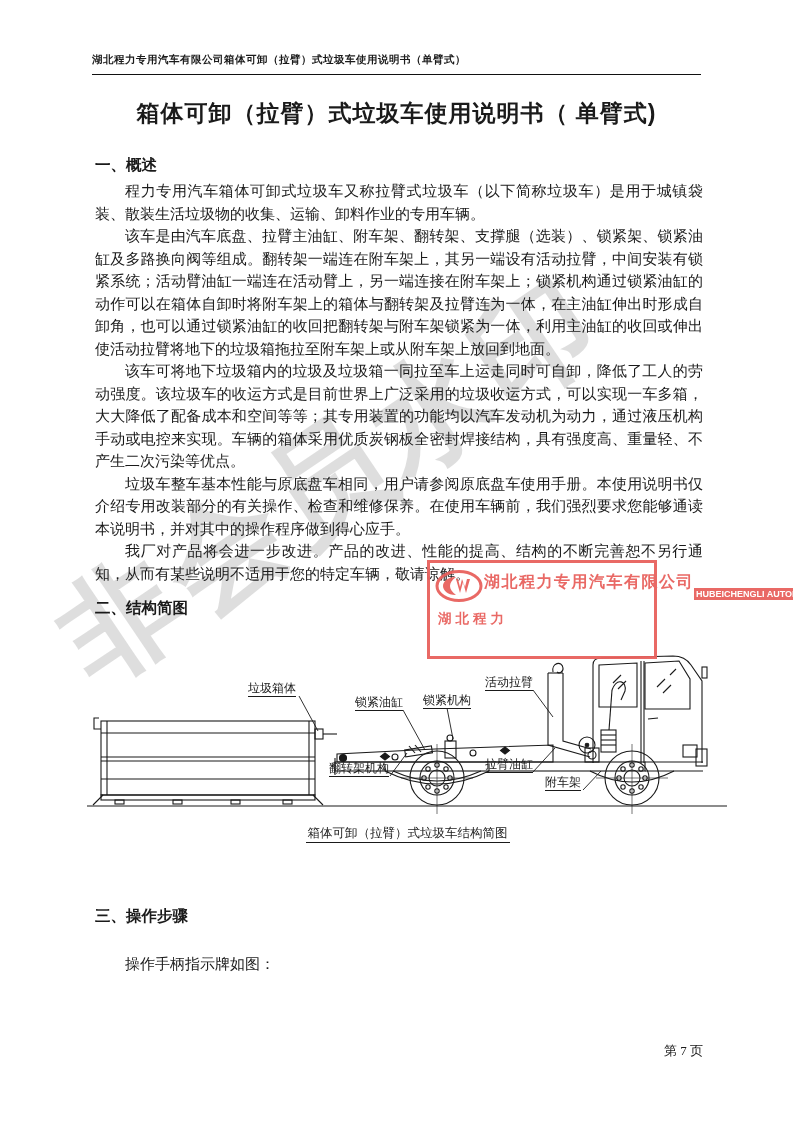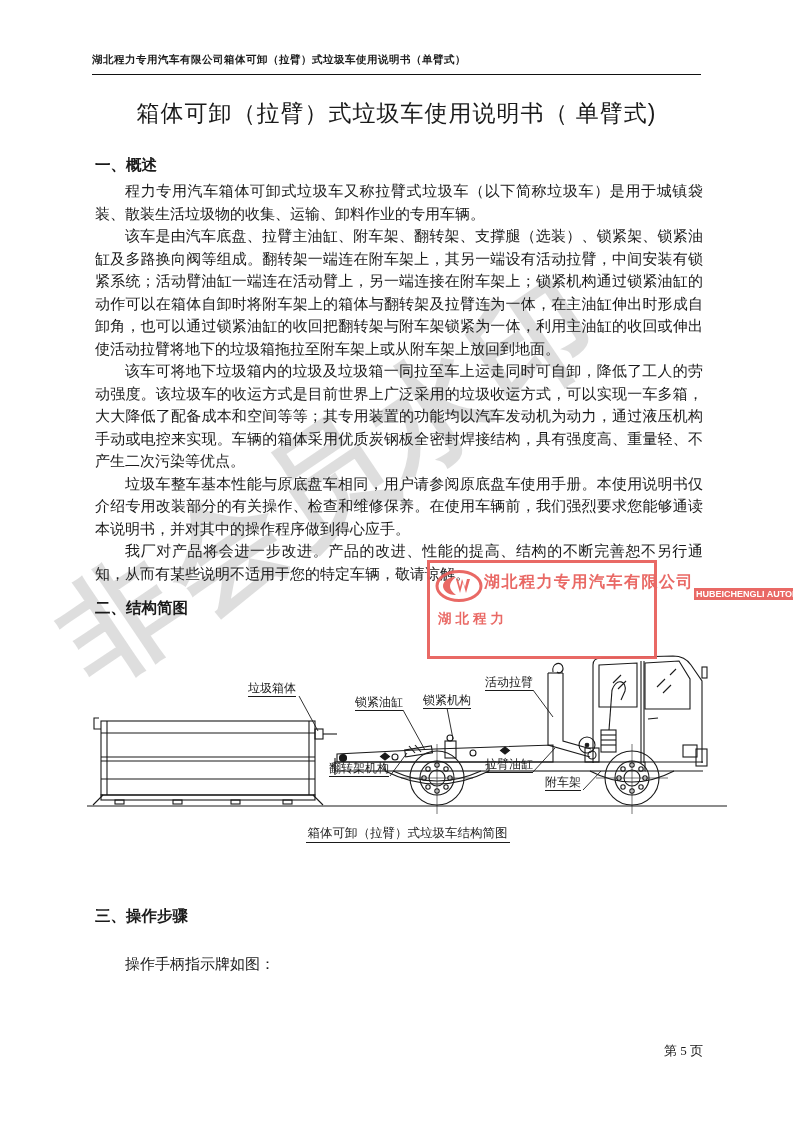--- a/index.html
+++ b/index.html
@@ -12,21 +12,21 @@
   }
   
   .doc-header {
     position:absolute; left:92px; top:53px; width:609px;
     font-size:10.5px; font-weight:bold; letter-spacing:.5px;
     padding-bottom:7px; border-bottom:1.6px solid #111;
   }
   
   .doc-title {
     position:absolute; left:0; top:98px; width:100%;
-    text-align:center; font-size:23px; font-weight:normal; letter-spacing:1px;
+    text-align:center; font-size:23px; font-weight:bold; letter-spacing:1px;
     font-family:"Liberation Sans","DejaVu Sans",sans-serif;
   }
   
   .section { position:absolute; left:95px; width:608px; z-index:2; }
   .sec1 { top:155px; }
   .sec3 { top:906px; }
   .sec-heading {
     font-size:15.5px; font-weight:bold; margin-bottom:4px;
     font-family:"Liberation Sans","DejaVu Sans",sans-serif;
   }
@@ -278,15 +278,15 @@
 
   <div class="diagram-caption">
     <span>箱体可卸（拉臂）式垃圾车结构简图</span>
   </div>
 
   <div class="section sec3">
     <div class="sec-heading">三、操作步骤</div>
     <p class="gap-top">操作手柄指示牌如图：</p>
   </div>
 
-  <div class="doc-footer">第 5 页</div>
+  <div class="doc-footer">第 7 页</div>
 
 </div>
 
 </body></html>

